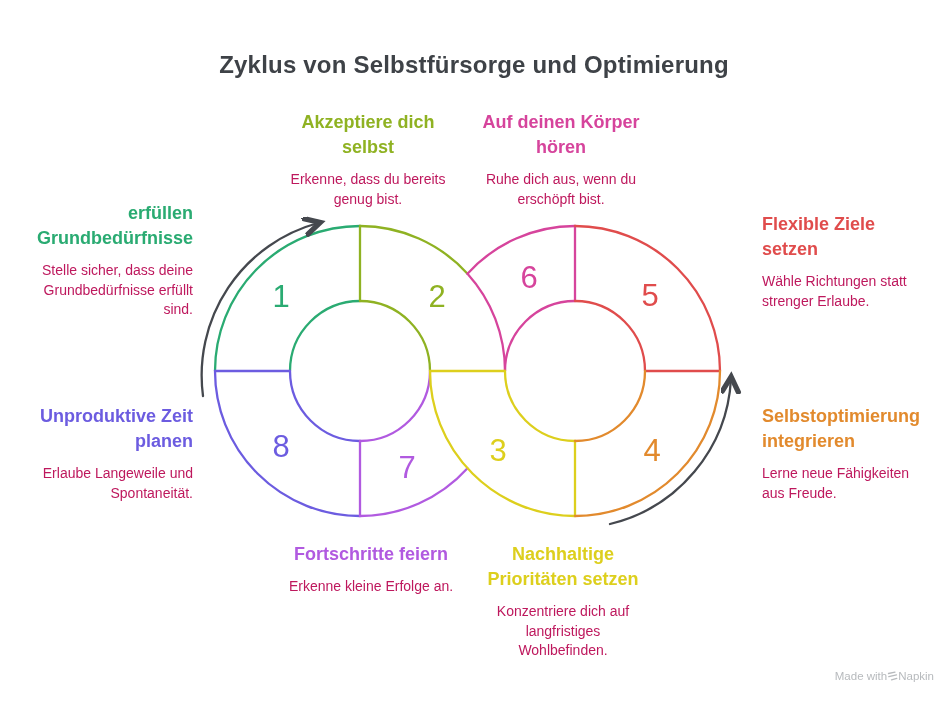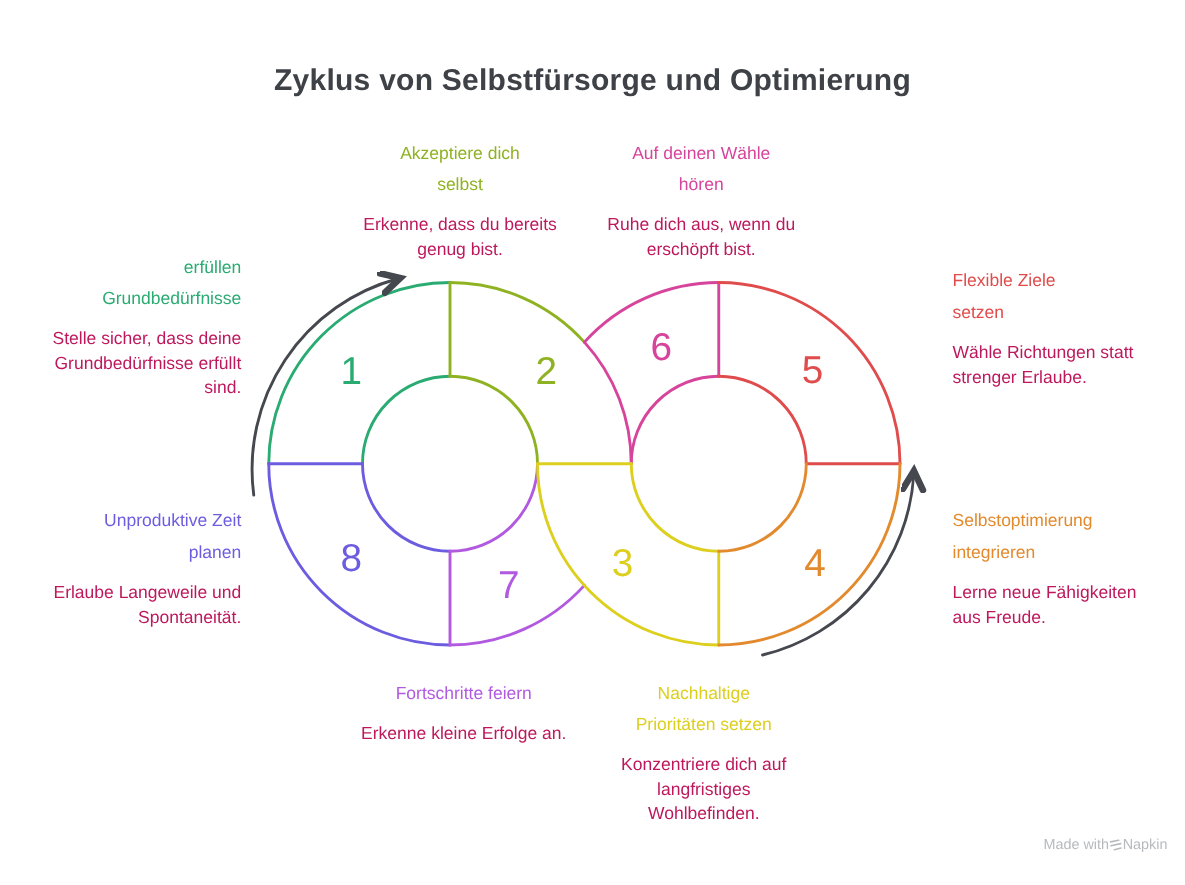--- a/index.html
+++ b/index.html
@@ -1,21 +1,21 @@
 <!DOCTYPE html>
 <html><head>
 <meta charset="utf-8">
 <style>
   html,body{margin:0;padding:0;background:#ffffff;}
   #canvas{position:relative;width:948px;height:704px;background:#ffffff;overflow:hidden;
           font-family:"Liberation Sans",sans-serif;}
   .page-title{position:absolute;left:0;top:51px;width:948px;text-align:center;
               font-size:24px;font-weight:700;color:#3e4247;letter-spacing:.2px;}
   .label{position:absolute;}
-  .lbl-title{font-size:14px;line-height:25px;font-weight:400;}
+  .lbl-title{font-size:18px;line-height:25px;font-weight:700;}
   .lbl-desc{font-size:14px;line-height:19.5px;color:#be185d;margin-top:10px;}
   .ctr{text-align:center;} .rgt{text-align:right;} .lft{text-align:left;margin-left:16px;}
   .c1{color:#2aab72;} .c2{color:#8fb222;} .c3{color:#ddcf1d;} .c4{color:#e28a2d;}
   .c5{color:#e04c4c;} .c6{color:#d6449c;} .c7{color:#b15ae0;} .c8{color:#6c5ce0;}
   svg#diagram{position:absolute;left:0;top:0;}
   svg#diagram path{fill:none;stroke-width:2.3;stroke-linecap:round;}
   svg#diagram text{font-family:"Liberation Sans",sans-serif;font-size:31px;}
   .footer{position:absolute;right:14px;bottom:22px;display:flex;align-items:center;gap:0;
           font-size:11.5px;color:#b7babd;padding-left:47px;}
   .napkin-icon svg{display:block;}
@@ -105,21 +105,21 @@
       <div>selbst</div>
     </div>
     <div class="lbl-desc">
       <div>Erkenne, dass du bereits</div>
       <div>genug bist.</div>
     </div>
   </div>
 
   <div class="label ctr" style="left:449px;top:110px;width:224px;">
     <div class="lbl-title c6">
-      <div>Auf deinen Wähle</div>
+      <div>Auf deinen Körper</div>
       <div>hören</div>
     </div>
     <div class="lbl-desc">
       <div>Ruhe dich aus, wenn du</div>
       <div>erschöpft bist.</div>
     </div>
   </div>
 
   <div class="label rgt" style="left:8px;top:201px;width:185px;">
     <div class="lbl-title c1">

